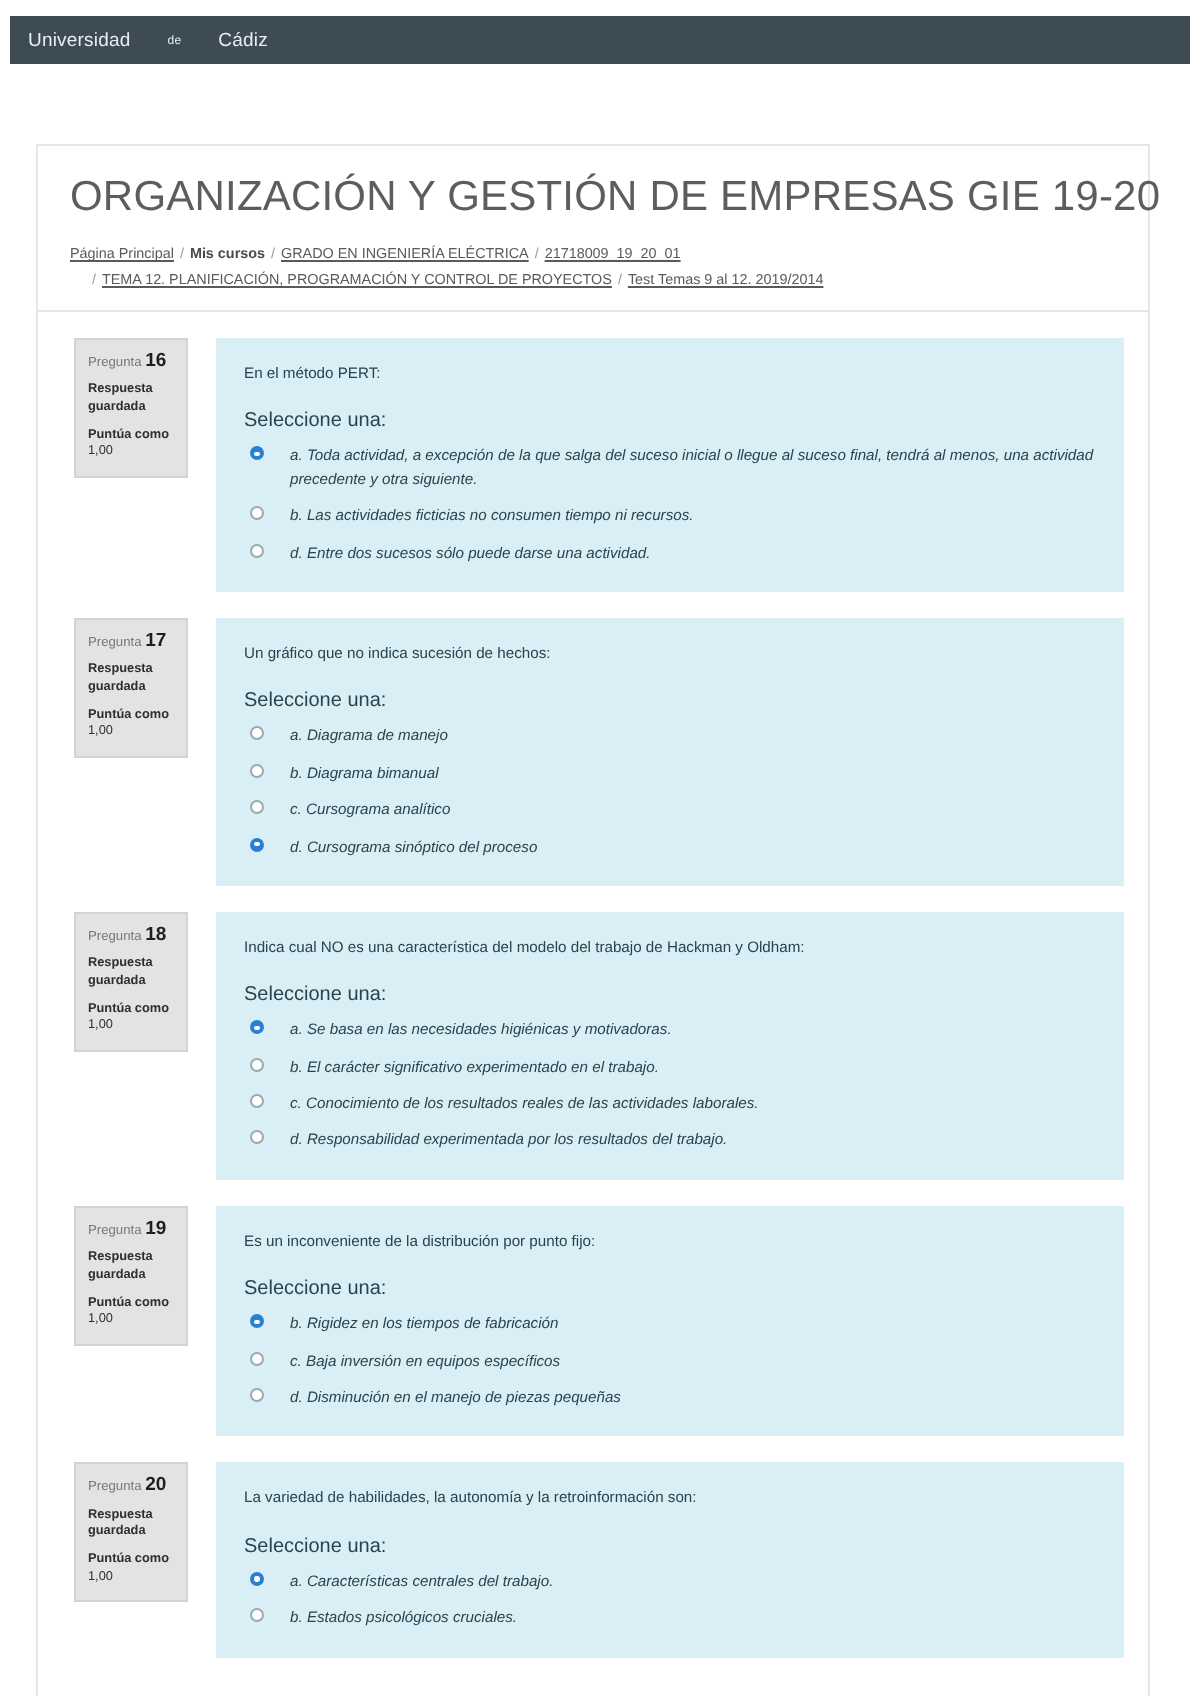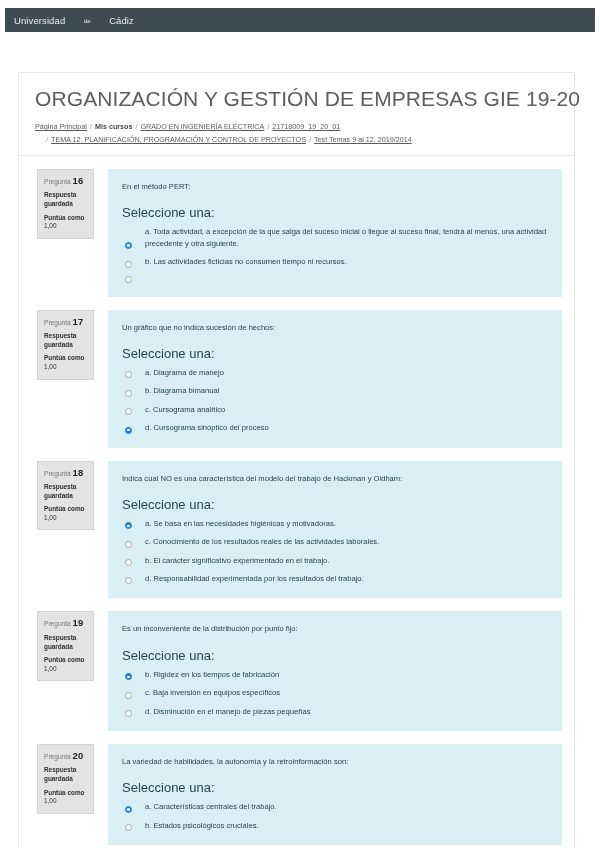--- a/index.html
+++ b/index.html
@@ -156,30 +156,31 @@
     box-sizing: border-box;
     color: #2b4a57;
   }
   .qtext {
     font-size: 7.6px;
     line-height: 1.5;
     color: #27444f;
     margin-bottom: 13px;
   }
   .qprompt {
-    font-size: 13px;
+    font-size: 10px;
     color: #27444f;
     margin-bottom: 6px;
   }
 
   .options { display: block; }
   .option {
     display: flex;
-    align-items: flex-end;
+    align-items: flex-start;
     margin-bottom: 7px;
+    font-style: italic;
   }
   .option:last-child { margin-bottom: 0; }
 
   .radio {
     width: 7px;
     height: 7px;
     border-radius: 50%;
     border: 1px solid #9aa9ae;
     background: #ffffff;
     box-sizing: border-box;
@@ -243,20 +244,21 @@
             <div class="option">
               <span class="radio checked"></span>
               <span class="opt-label">a. Toda actividad, a excepción de la que salga del suceso inicial o llegue al suceso final, tendrá al menos, una actividad precedente y otra siguiente.</span>
             </div>
             <div class="option">
               <span class="radio"></span>
               <span class="opt-label">b. Las actividades ficticias no consumen tiempo ni recursos.</span>
             </div>
             <div class="option">
               <span class="radio"></span>
+              <span class="opt-label">d. Entre dos sucesos sólo puede darse una actividad.</span>
             </div>
           </div>
         </div>
       </div>
       <div class="question">
         <div class="qinfo">
           <div class="qnum-row"><span>Pregunta </span><b>17</b></div>
           <div class="qstate">Respuesta guardada</div>
           <div class="qmark"><span>Puntúa como</span><span class="mval">1,00</span></div>
         </div>
@@ -292,25 +294,25 @@
         <div class="qbody">
           <div class="qtext">Indica cual NO es una característica del modelo del trabajo de Hackman y Oldham:</div>
           <div class="qprompt">Seleccione una:</div>
           <div class="options">
             <div class="option">
               <span class="radio checked"></span>
               <span class="opt-label">a. Se basa en las necesidades higiénicas y motivadoras.</span>
             </div>
             <div class="option">
               <span class="radio"></span>
+              <span class="opt-label">b. El carácter significativo experimentado en el trabajo.</span>
+            </div>
+            <div class="option">
+              <span class="radio"></span>
               <span class="opt-label">c. Conocimiento de los resultados reales de las actividades laborales.</span>
-            </div>
-            <div class="option">
-              <span class="radio"></span>
-              <span class="opt-label">b. El carácter significativo experimentado en el trabajo.</span>
             </div>
             <div class="option">
               <span class="radio"></span>
               <span class="opt-label">d. Responsabilidad experimentada por los resultados del trabajo.</span>
             </div>
           </div>
         </div>
       </div>
       <div class="question">
         <div class="qinfo">

